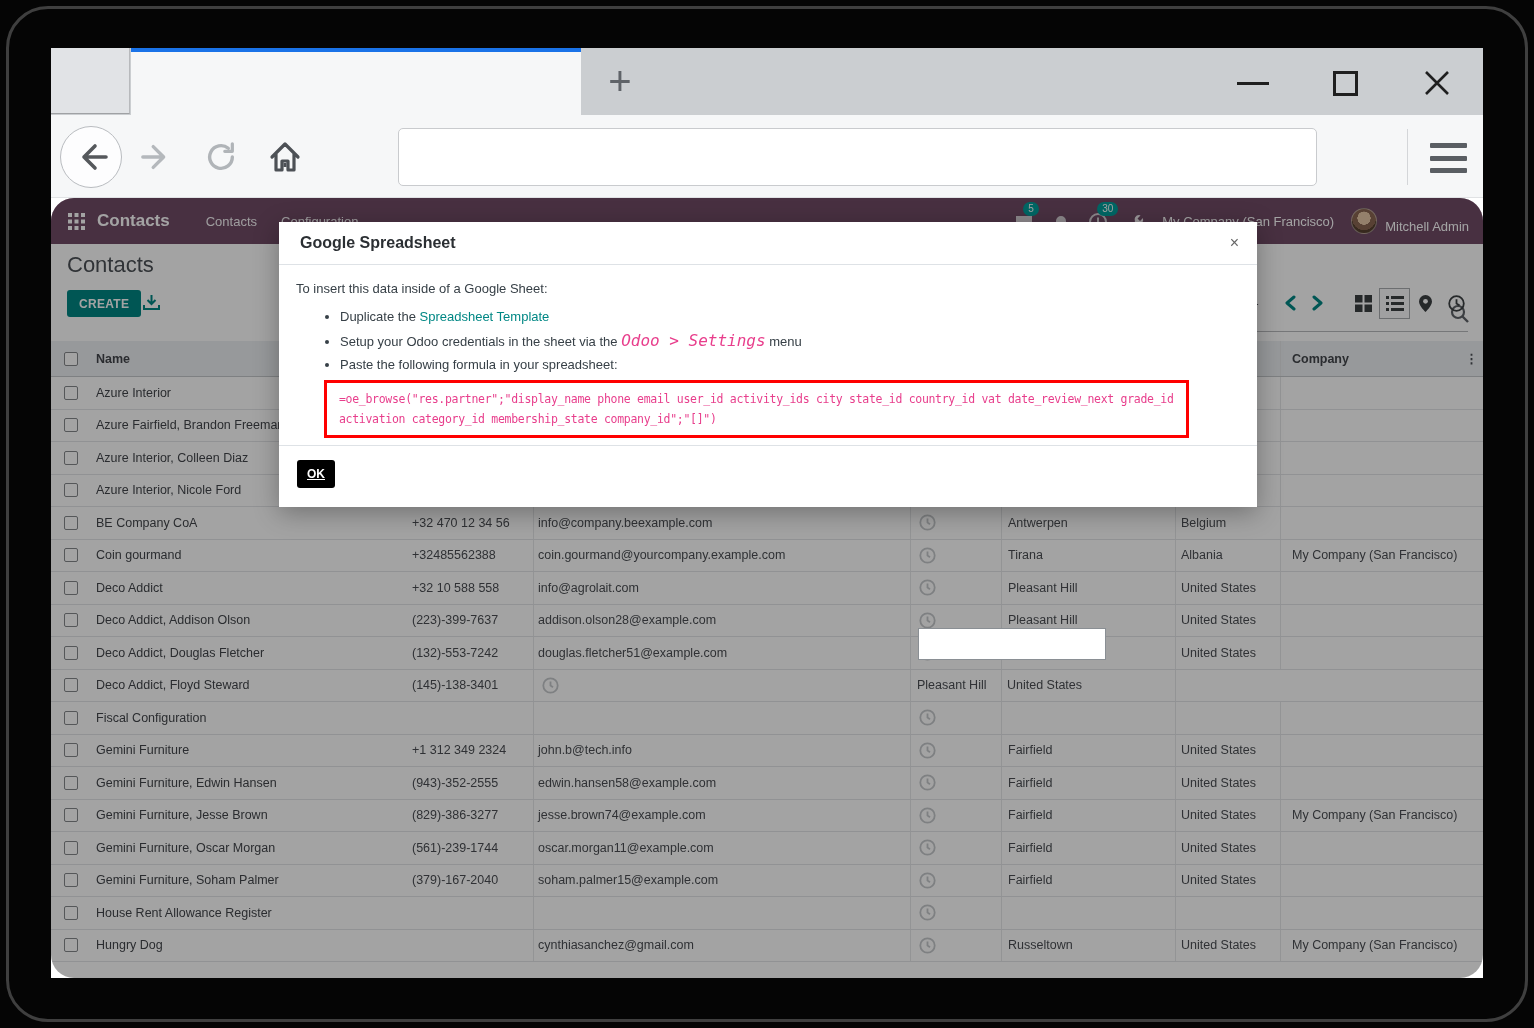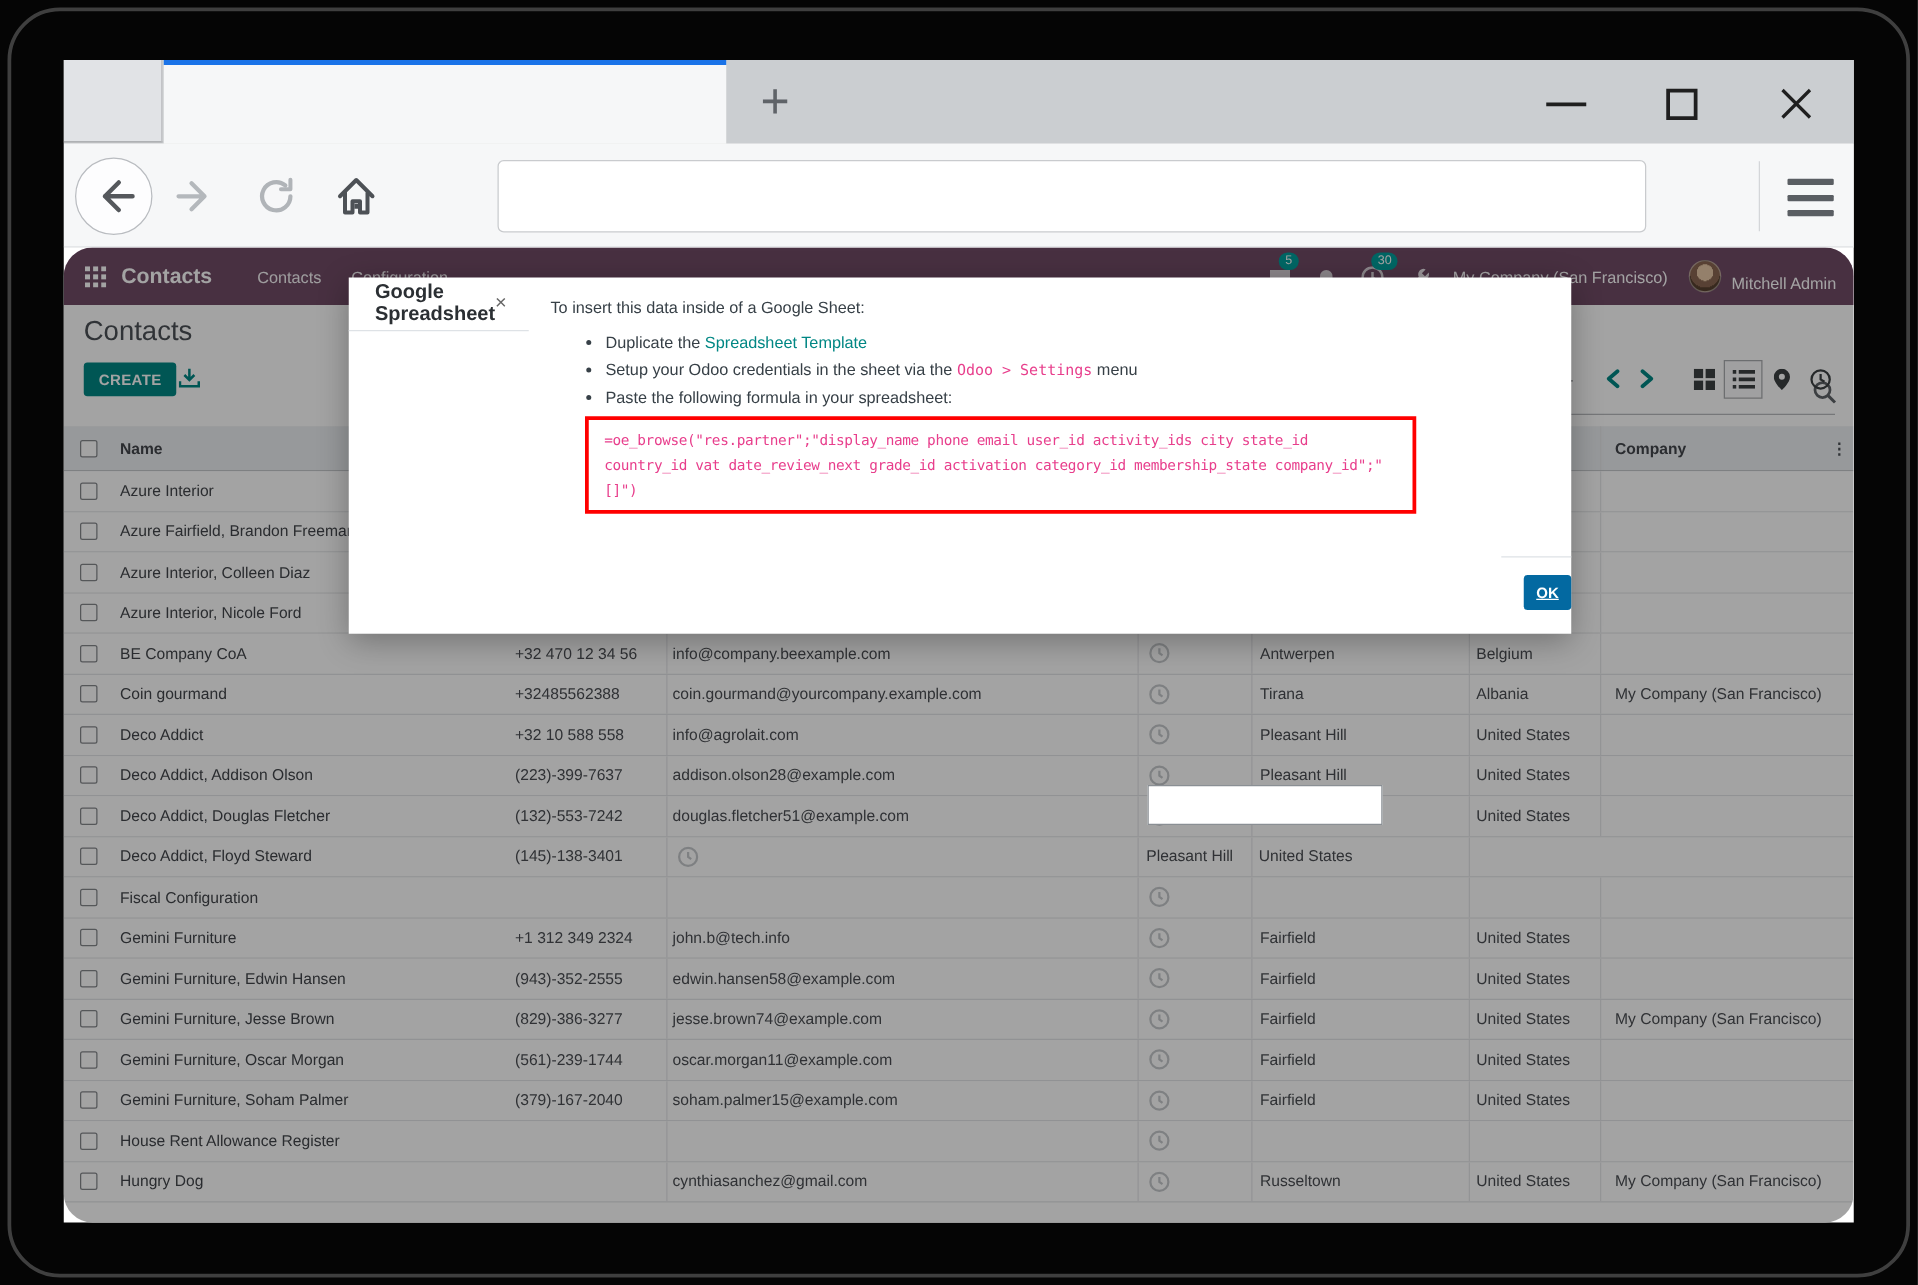--- a/index.html
+++ b/index.html
@@ -68,29 +68,29 @@
   .c-act{padding-left:8px;border-left:1px solid #e6e8ea;}
   .c-city{padding-left:6px;border-left:1px solid #e6e8ea;}
   .c-country{padding-left:5px;border-left:1px solid #e6e8ea;}
   .c-company{padding-left:11px;border-left:1px solid #e6e8ea;}
   .c-opt{justify-content:center;color:#4c5156;font-weight:bold;cursor:pointer;}
   .chk{width:14px;height:14px;border:1px solid #85888c;border-radius:2px;background:#fff;display:inline-block;}
   
   .overlay{position:absolute;left:0;top:150px;width:1432px;height:780px;background:rgba(0,0,0,.36);z-index:5;}
   .ghost-box{position:absolute;left:867px;top:430px;width:188px;height:32px;background:#fff;border:1px solid #8a8f94;z-index:6;}
   .modal{position:absolute;left:228px;top:174px;width:978px;height:285px;background:#fff;z-index:10;
-         box-shadow:0 6px 24px rgba(0,0,0,.3);display:flex;}
+         box-shadow:0 6px 24px rgba(0,0,0,.3);display:flex;flex-direction:column;}
   .m-head{height:43px;border-bottom:1px solid #dee2e6;display:flex;align-items:center;padding:0 18px 0 21px;}
   .m-title{font-size:16px;font-weight:600;color:#2b2f33;}
   .m-close{margin-left:auto;font-size:16px;color:#666;cursor:pointer;line-height:1;}
   .m-body{padding:16px 21px 0 17px;font-size:13px;color:#374047;}
   .m-body ul{margin:13px 0 0 0;padding-left:44px;}
   .m-body li{margin-bottom:7px;}
   .m-link{cursor:pointer;text-decoration:none;}
-  .m-code{font-family:"DejaVu Sans Mono","Liberation Mono",monospace;font-size:12px;}
+  .m-code{font-family:"DejaVu Sans Mono","Liberation Mono",monospace;font-size:16px;font-style:italic;}
   .formula-box{margin:8px 47px 0 28px;border:3px solid #ff0000;background:#fff;padding:6px 12px;
                font-family:"DejaVu Sans Mono","Liberation Mono",monospace;font-size:11.5px;letter-spacing:-0.3px;
                line-height:20px;word-break:break-word;}
   .m-foot{margin-top:auto;border-top:1px solid #dee2e6;padding:14px 0 0 18px;height:62px;}
   .m-ok{min-width:33px;height:28px;border:none;border-radius:3px;color:#fff;font-size:12px;font-weight:bold;cursor:pointer;padding:0 10px;}
 </style>
 </head>
 <body>
 
 <div class="stage">
@@ -627,18 +627,18 @@
             <span>Duplicate the </span><a class="m-link" style="color:#008784;">Spreadsheet Template</a>
           </li>
           <li>
             <span>Setup your Odoo credentials in the sheet via the </span><span class="m-code" style="color:#e83e8c;">Odoo &gt; Settings</span><span> menu</span>
           </li>
           <li>Paste the following formula in your spreadsheet:</li>
         </ul>
         <div class="formula-box" style="color:#e83e8c;border-color:#ff0000;">=oe_browse("res.partner";"display_name phone email user_id activity_ids city state_id country_id vat date_review_next grade_id activation category_id membership_state company_id";"[]")</div>
       </div>
       <div class="m-foot">
-        <button class="m-ok" style="background:#0369a1;text-decoration:underline;">OK</button>
+        <button class="m-ok" style="background:#000000;text-decoration:underline;">OK</button>
       </div>
     </div>
 
   </div>
 </div>
 
 </body></html>

